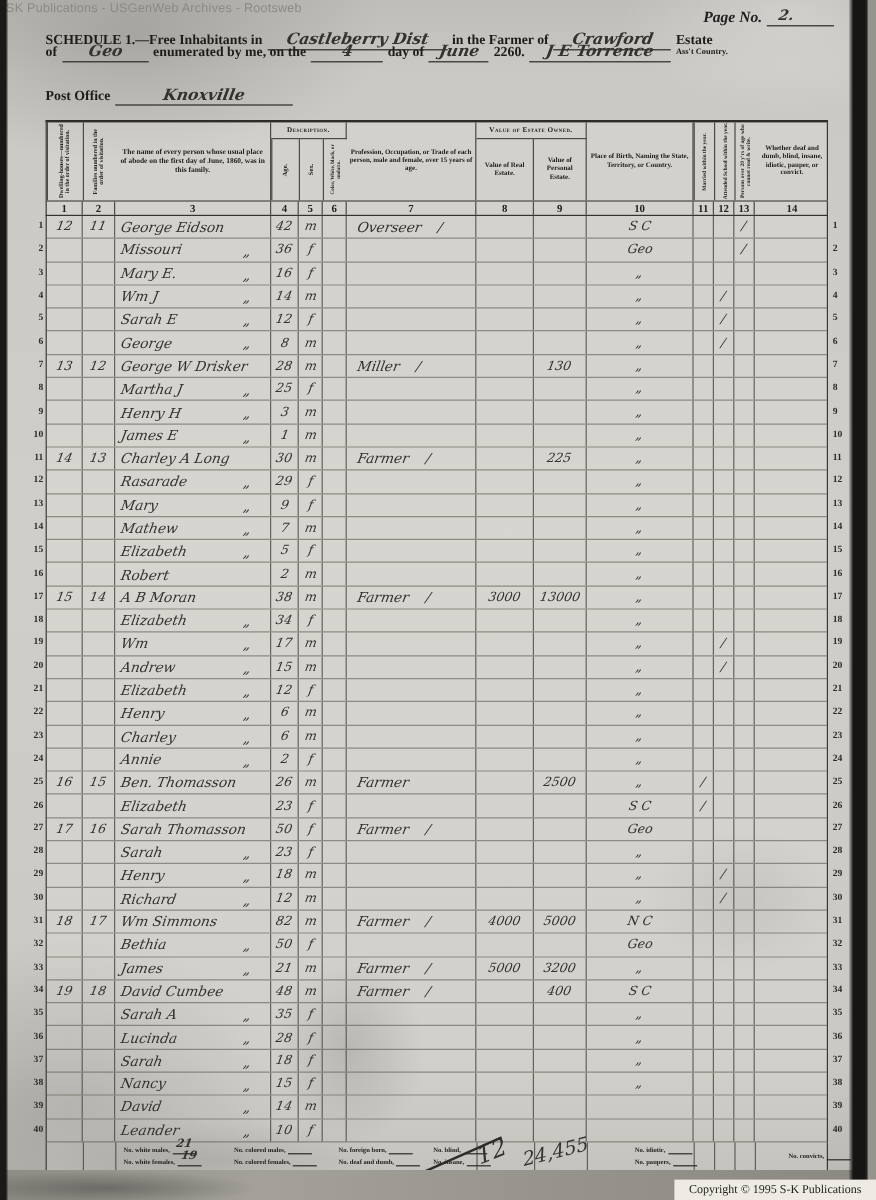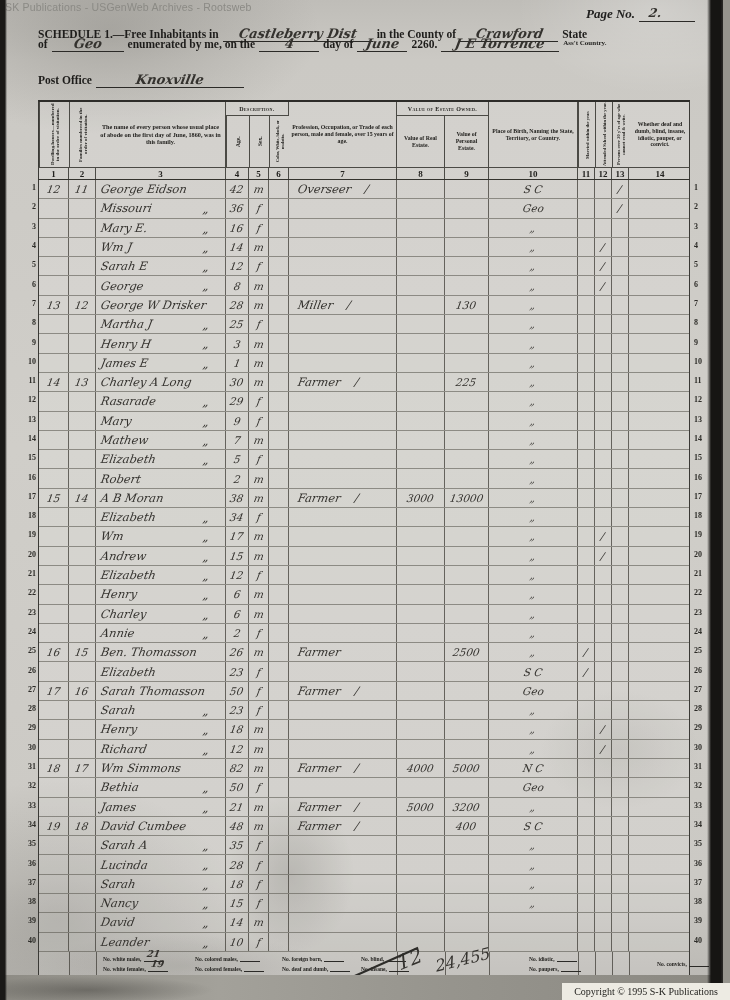--- a/index.html
+++ b/index.html
@@ -89,23 +89,23 @@
   <div class="abs watermark">SK Publications - USGenWeb Archives - Rootsweb</div>
 
   <div class="abs pgno">
     <span>Page No.</span>
     <span class="pgblank"><span class="hw" style="font-size:12px">2.</span></span>
   </div>
 
   <div class="abs hline l1">
     <span>SCHEDULE 1.—Free Inhabitants in</span>
     <span class="hblank w150"><span class="hw">Castleberry Dist</span></span>
-    <span>in the County of</span>
+    <span>in the Farmer of</span>
     <span class="hblank w100"><span class="hw">Crawford</span></span>
-    <span>State</span>
+    <span>Estate</span>
   </div>
 
   <div class="abs hline l2">
     <span>of</span>
     <span class="hblank w75"><span class="hw">Geo</span></span>
     <span>enumerated by me, on the</span>
     <span class="hblank w62"><span class="hw">4</span></span>
     <span>day of</span>
     <span class="hblank w52"><span class="hw">June</span></span>
     <span>2260.</span>

